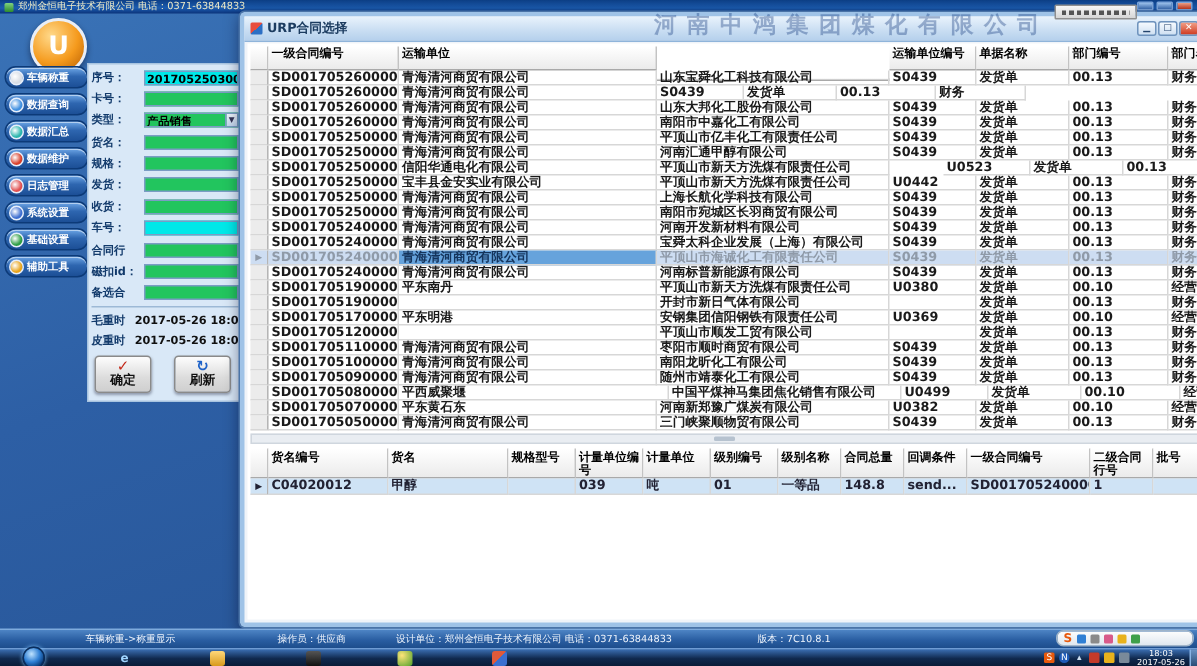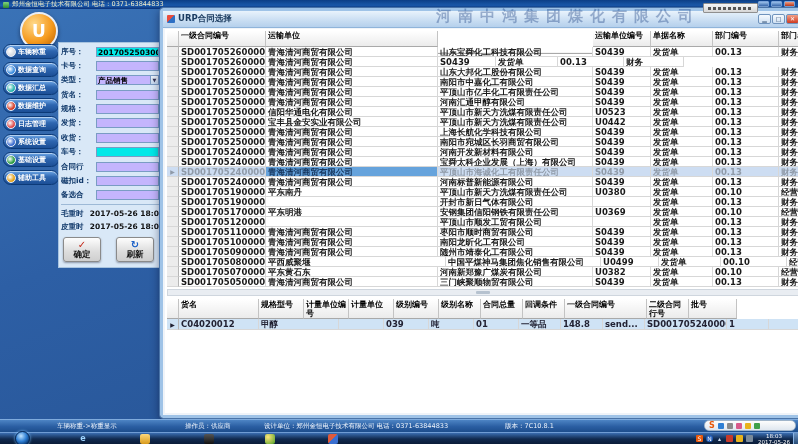--- a/index.html
+++ b/index.html
@@ -29,21 +29,21 @@
     background:linear-gradient(#6fa8e8,#2e66b0 45%,#1c4f96);
     display:flex;align-items:center;gap:2px;padding:0 2px;box-shadow:inset 0 1px 0 rgba(255,255,255,.5);}
   .sb-ico{width:10px;height:10px;border-radius:50%;border:1px solid #e6eefb;flex:none;}
   .sb-lbl{color:#fff;font-size:7px;font-weight:bold;white-space:nowrap;letter-spacing:0px;}
 
   
   .form-panel{position:absolute;left:58px;top:42px;width:104px;height:226px;
     background:#d9e8f7;border:1px solid #a8c4e0;padding:3px 2px 2px 2px;}
   .f-row{display:flex;align-items:center;height:11px;margin-bottom:3.4px;}
   .f-label{width:35px;font-size:7.5px;font-weight:bold;color:#123a6b;white-space:nowrap;overflow:hidden;}
-  .f-input{flex:1;height:10px;background:#c4b5fd;border:1px solid #7a9cc4;font-size:7.5px;
+  .f-input{flex:1;height:10px;background:#22c55e;border:1px solid #7a9cc4;font-size:7.5px;
     font-weight:bold;color:#000;line-height:9px;padding:0 1px;white-space:nowrap;overflow:hidden;position:relative;}
   .f-input.teal{background:#00e8e8;}
   .combo-arrow{position:absolute;right:0;top:0;width:8px;height:8px;
     background:linear-gradient(#eef4fb,#c3d7ee);border-left:1px solid #7a9cc4;
     font-size:5px;color:#335;display:flex;align-items:center;justify-content:center;}
   .time-block{border-top:1px solid #9db9d6;margin-top:2px;padding-top:2px;}
   .t-row{display:flex;align-items:center;height:13px;}
   .t-label{width:33px;font-size:7.5px;font-weight:bold;color:#123a6b;}
   .t-value{font-size:7.5px;font-weight:bold;color:#111;white-space:nowrap;}
   .btns-row{display:flex;gap:15px;margin-top:4px;padding-left:2px;}
@@ -326,21 +326,21 @@
             <span class="g-cell" style="width: 58px;">S0439</span>
             <span class="g-cell" style="width: 62px;">发货单</span>
             <span class="g-cell" style="width: 66px;">00.13</span>
             <span class="g-cell" style="width: 60px;">财务</span>
           </div>
           <div class="g-row">
             <span class="g-cell g-sel" style="width: 12px;"></span>
             <span class="g-cell" style="width: 87px;">SD0017052500005</span>
             <span class="g-cell" style="width: 172px;">信阳华通电化有限公司</span>
             <span class="g-cell" style="width: 155px;">平顶山市新天方洗煤有限责任公司</span>
-            <span class="g-cell" style="width: 58px;">U0523</span>
+            <span class="g-cell" style="width: 58px; margin-left: 36px;">U0523</span>
             <span class="g-cell" style="width: 62px;">发货单</span>
             <span class="g-cell" style="width: 66px;">00.13</span>
             <span class="g-cell" style="width: 60px;">财务</span>
           </div>
           <div class="g-row">
             <span class="g-cell g-sel" style="width: 12px;"></span>
             <span class="g-cell" style="width: 87px;">SD0017052500002</span>
             <span class="g-cell" style="width: 172px;">宝丰县金安实业有限公司</span>
             <span class="g-cell" style="width: 155px;">平顶山市新天方洗煤有限责任公司</span>
             <span class="g-cell" style="width: 58px;">U0442</span>
@@ -508,20 +508,21 @@
             <span class="g-cell" style="width: 66px;">00.13</span>
             <span class="g-cell" style="width: 60px;">财务</span>
           </div>
         </div>
       <div class="hscroll" id="hscroll" style="top: 260px; width: 672px;">
           <span class="hthumb"></span>
         </div>
       <div class="grid grid2" id="gridBottom" style="top: 270px;">
           <div class="g-row g-head">
             <span class="g-cell g-sel" style="width: 12px;"></span>
+            <span class="g-cell wrap" style="width: 80px;">货名编号</span>
             <span class="g-cell wrap" style="width: 80px;">货名</span>
             <span class="g-cell wrap" style="width: 45px;">规格型号</span>
             <span class="g-cell wrap" style="width: 45px;">计量单位编号</span>
             <span class="g-cell wrap" style="width: 45px;">计量单位</span>
             <span class="g-cell wrap" style="width: 45px;">级别编号</span>
             <span class="g-cell wrap" style="width: 42px;">级别名称</span>
             <span class="g-cell wrap" style="width: 42px;">合同总量</span>
             <span class="g-cell wrap" style="width: 42px;">回调条件</span>
             <span class="g-cell wrap" style="width: 82px;">一级合同编号</span>
             <span class="g-cell wrap" style="width: 42px;">二级合同行号</span>

